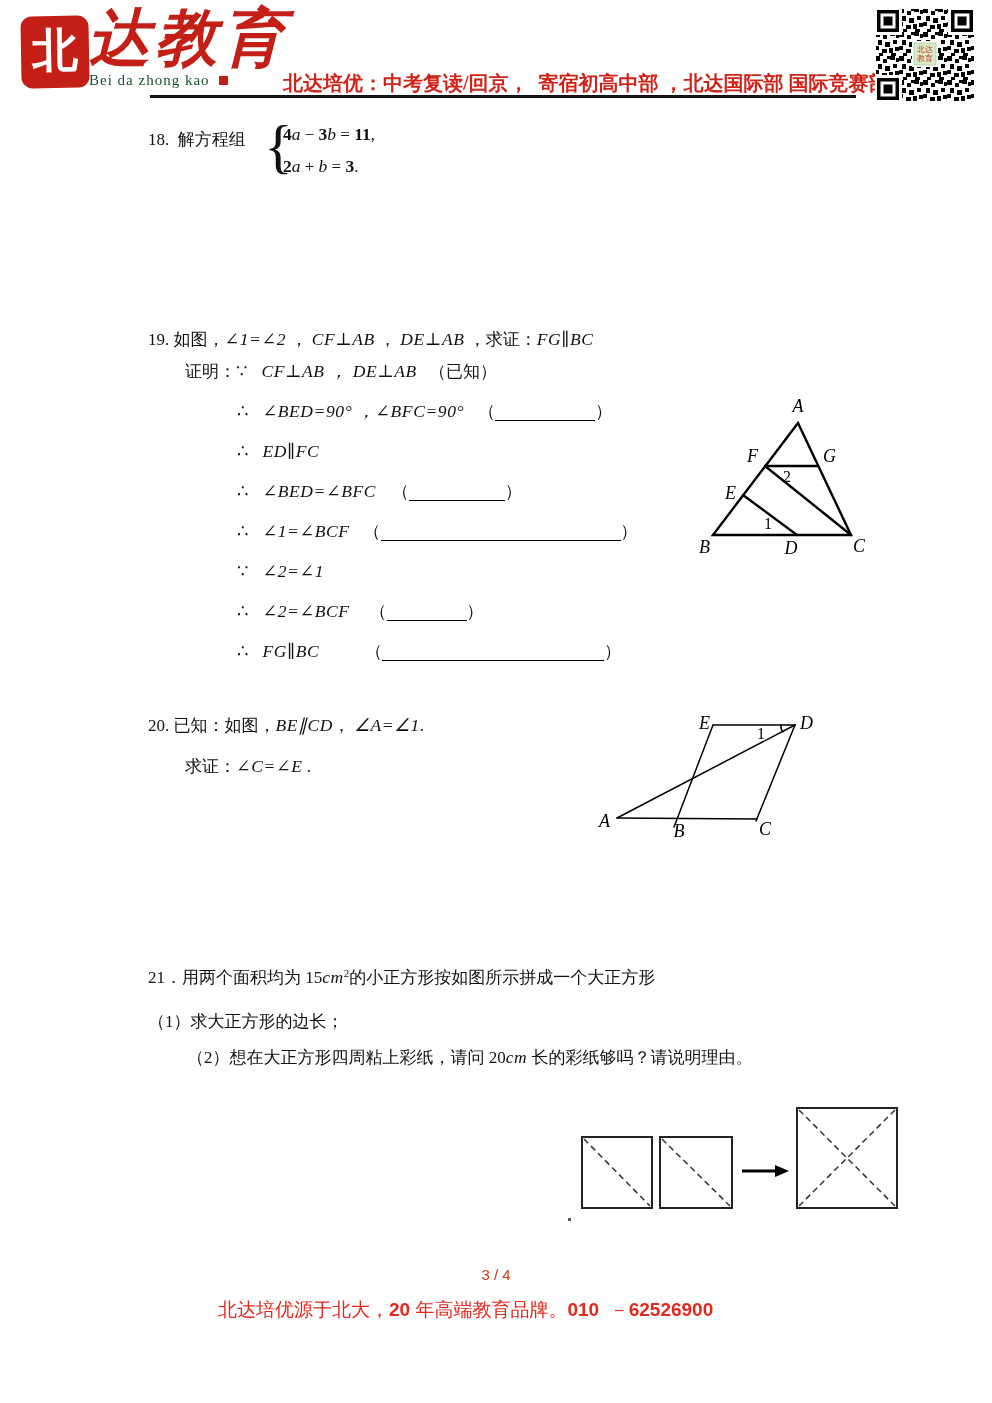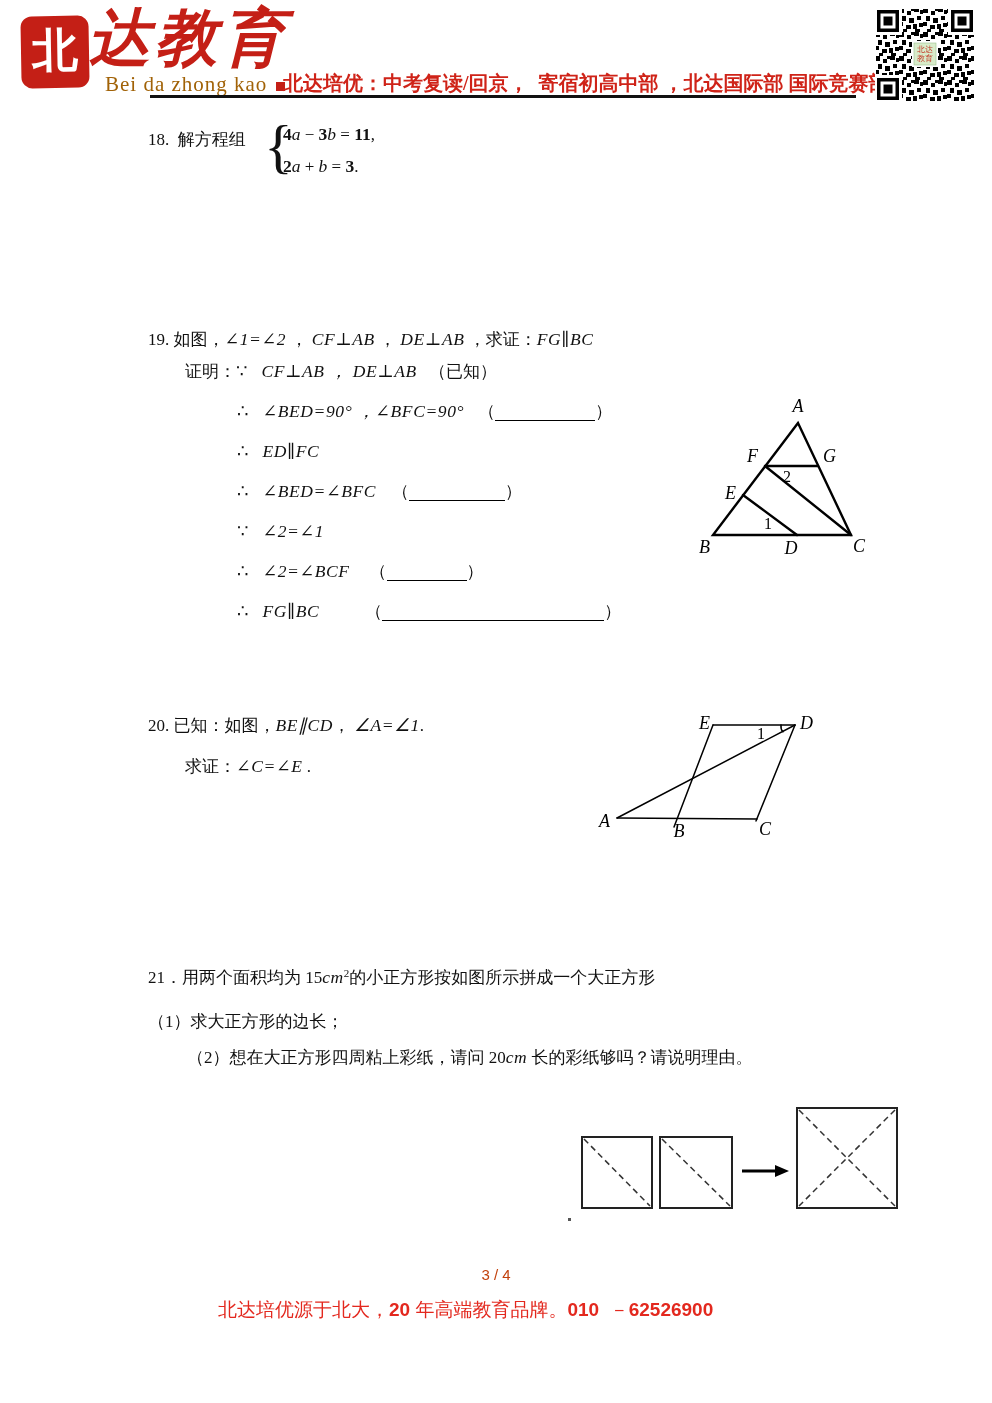--- a/index.html
+++ b/index.html
@@ -11,21 +11,21 @@
   .sup{font-size:11px;vertical-align:6px;}
   .mb{font-weight:bold;font-size:17.5px;}
   .mi{font-style:italic;font-size:17.5px;}
   .mn{font-size:17px;}
   
   .seal{position:absolute;left:23px;top:18px;width:64px;height:68px;background:#c41f16;
         border-radius:9px;transform:rotate(-1deg);box-shadow:0 0 0 2px #c41f16;}
   .seal span{display:block;text-align:center;line-height:66px;font-size:46px;font-weight:bold;color:#fff;}
   .script{position:absolute;left:88px;top:-4px;font-size:62px;font-weight:bold;font-style:italic;
           color:#c41f16;letter-spacing:5px;line-height:84px;}
-  .logosub{position:absolute;left:105px;top:72px;font-size:21px;color:#a16207;letter-spacing:1px;}
+  .logosub{position:absolute;left:89px;top:72px;font-size:15px;color:#14532d;letter-spacing:1px;}
   .logosub .sq{display:inline-block;width:9px;height:9px;background:#c41f16;margin-left:9px;}
   .tagline{position:absolute;left:283px;top:70px;font-size:20px;font-weight:600;color:#cf2318;white-space:pre;}
   .rule{position:absolute;left:150px;top:95px;width:706px;height:3px;background:#111;}
   
   .brace{position:absolute;left:264px;top:114px;font-size:60px;font-weight:300;line-height:64px;}
   
   #proof-lines{position:absolute;left:185px;top:360px;width:560px;}
   .proof-row{line-height:22px;margin-bottom:17px;white-space:pre;}
   .proof-row.cont{padding-left:52px;}
   .proof-row .marker{font-family:"DejaVu Serif","Liberation Serif",serif;font-size:18px;margin-right:14px;}
@@ -97,20 +97,21 @@
 <div class="brace">{</div>
 <div class="abs" style="left:283px;top:124px;"><span class="mb">4</span><span class="mi">a</span><span class="mn"> − </span><span class="mb">3</span><span class="mi">b</span><span class="mn"> = </span><span class="mb">11</span><span class="mn">,</span></div>
 <div class="abs" style="left:283px;top:156px;"><span class="mb">2</span><span class="mi">a</span><span class="mn"> + </span><span class="mi">b</span><span class="mn"> = </span><span class="mb">3</span><span class="mn">.</span></div>
 
 <div class="abs" style="left:148px;top:328px;"><span class="cn">19. 如图，</span><span class="math">∠1=∠2</span><span class="cn"> ， </span><span class="math">CF⊥AB</span><span class="cn"> ， </span><span class="math">DE⊥AB</span><span class="cn"> ，</span><span class="cn">求证：</span><span class="math">FG∥BC</span></div>
 <div id="proof-lines">
     <div class="proof-row"><span class="cn">证明：</span><span class="marker">∵</span><span class="math">CF⊥AB ， DE⊥AB</span><span class="cn" style="margin-left: 12px;">（已知）</span></div>
     <div class="proof-row cont"><span class="marker">∴</span><span class="math">∠BED=90° ，∠BFC=90°</span><span class="cn" style="margin-left: 14px;">（<span class="blank" style="width: 100px;"></span>）</span></div>
     <div class="proof-row cont"><span class="marker">∴</span><span class="math">ED∥FC</span></div>
     <div class="proof-row cont"><span class="marker">∴</span><span class="math">∠BED=∠BFC</span><span class="cn" style="margin-left: 16px;">（<span class="blank" style="width: 96px;"></span>）</span></div>
+    <div class="proof-row cont"><span class="marker">∴</span><span class="math">∠1=∠BCF</span><span class="cn" style="margin-left: 14px;">（<span class="blank" style="width: 240px;"></span>）</span></div>
     <div class="proof-row cont"><span class="marker">∵</span><span class="math">∠2=∠1</span></div>
     <div class="proof-row cont"><span class="marker">∴</span><span class="math">∠2=∠BCF</span><span class="cn" style="margin-left: 20px;">（<span class="blank" style="width: 80px;"></span>）</span></div>
     <div class="proof-row cont"><span class="marker">∴</span><span class="math">FG∥BC</span><span class="cn" style="margin-left: 46px;">（<span class="blank" style="width: 222px;"></span>）</span></div>
   </div>
 
 <svg class="abs" style="left:685px;top:396px;" width="220" height="172" viewBox="0 0 220 172">
   <g stroke="#000" stroke-width="2.4" fill="none" stroke-linecap="round">
     <path d="M113,27 L28,139 L166,139 Z"></path>
     <line x1="80" y1="70" x2="133" y2="70"></line>
     <line x1="80" y1="70" x2="166" y2="139"></line>

